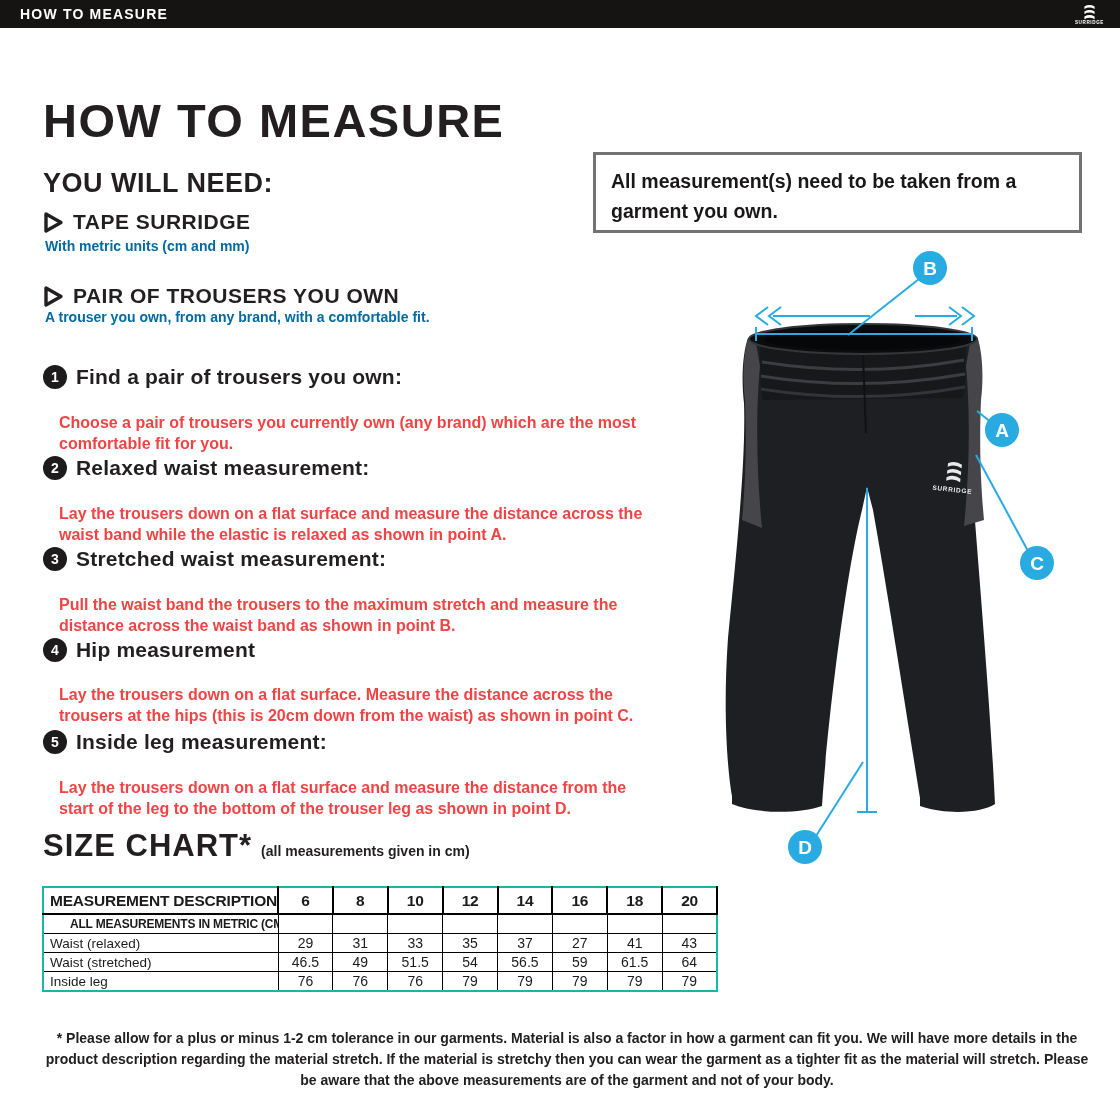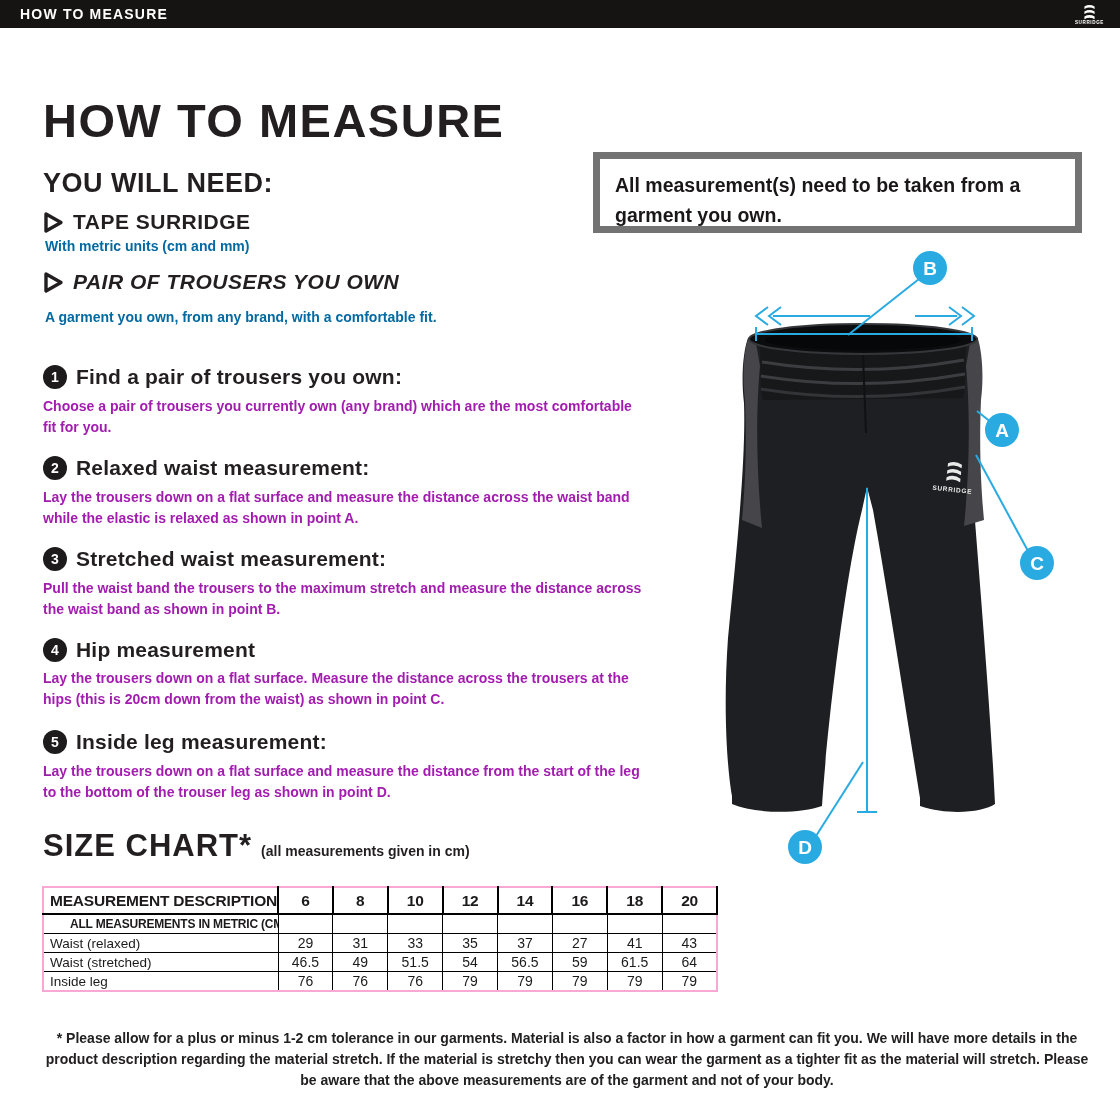--- a/index.html
+++ b/index.html
@@ -18,38 +18,38 @@
   .page-title{position:absolute;left:43px;top:62px;font-size:47px;font-weight:800;
               letter-spacing:1.5px;color:#231f20;}
   .need-heading{position:absolute;left:43px;top:146px;font-size:27px;font-weight:800;letter-spacing:0.5px;}
 
   .need-item{position:absolute;left:43px;display:flex;align-items:center;gap:9px;}
   .need-label{font-size:21px;font-weight:800;letter-spacing:0.5px;}
   .need-desc{position:absolute;left:45px;margin:0;font-size:14px;font-weight:700;color:#0369a1;}
 
   
   .notice{position:absolute;left:593px;top:152px;width:489px;height:81px;box-sizing:border-box;
-          border:7px solid #737373;padding:11px 15px;font-size:19.5px;font-weight:700;
+          border:3px solid #737373;padding:11px 15px;font-size:19.5px;font-weight:700;
           line-height:1.55;color:#1a1718;font-family:"Liberation Sans", sans-serif;}
 
   
   .step{position:absolute;left:43px;display:flex;align-items:center;gap:9px;}
   .step-num{width:24px;height:24px;border-radius:50%;background:#1d1b1c;color:#ffffff;
             display:flex;align-items:center;justify-content:center;font-size:14px;font-weight:800;flex:0 0 24px;}
   .step-title{font-size:21px;font-weight:800;letter-spacing:0.2px;}
-  .step-desc{position:absolute;left:43px;width:600px;margin:0;font-size:14px;font-weight:700;
-             line-height:21px;color:#a21caf;}
+  .step-desc{position:absolute;left:43px;width:600px;margin:16px;font-size:16px;font-weight:700;
+             line-height:21px;color:#ef4444;}
 
   
   .sizechart-head{position:absolute;left:43px;top:828px;display:flex;align-items:baseline;gap:9px;}
   .sc-title{font-size:31px;font-weight:800;letter-spacing:1px;}
   .sc-sub{font-size:14px;font-weight:700;}
 
   table.size-chart{position:absolute;left:42px;top:886px;width:676px;border-collapse:collapse;
-                   border:2px solid #f9a8d4;table-layout:fixed;}
+                   border:2px solid #14b8a6;table-layout:fixed;}
   table.size-chart td{border:1px solid #000;height:18px;padding:0 0 0 6px;font-size:13.5px;
                       color:#1c1a1b;overflow:hidden;white-space:nowrap;}
   table.size-chart td.val{text-align:center;padding:0;font-size:14px;}
   table.size-chart col.c-desc{width:235px;}
   table.size-chart tr.thead td{height:25px;font-size:15.5px;font-weight:700;letter-spacing:-0.2px;
                                border-bottom:2px solid #000;border-right:2px solid #000;}
   table.size-chart tr.noterow td{font-size:12px;font-weight:700;letter-spacing:-0.2px;padding-left:26px;}
 
   .footnote{position:absolute;left:43px;top:1028px;width:1048px;margin:0;font-size:14px;
             font-weight:700;line-height:21px;color:#222021;text-align:center;}
@@ -85,27 +85,27 @@
   <h2 class="need-heading">YOU WILL NEED:</h2>
 
   <div class="need-item" style="top:210px;">
     <svg width="21" height="23" viewBox="0 0 21 23">
       <polygon points="3,3 18,11.5 3,20" fill="#ffffff" stroke="#231f20" stroke-width="3.4" stroke-linejoin="round"></polygon>
     </svg>
     <span class="need-label">TAPE SURRIDGE</span>
   </div>
   <p class="need-desc" style="top:238px;">With metric units (cm and mm)</p>
 
-  <div class="need-item" style="top:270px;font-style:italic;">
+  <div class="need-item" style="top:284px;">
     <svg width="21" height="23" viewBox="0 0 21 23">
       <polygon points="3,3 18,11.5 3,20" fill="#ffffff" stroke="#231f20" stroke-width="3.4" stroke-linejoin="round"></polygon>
     </svg>
     <span class="need-label">PAIR OF TROUSERS YOU OWN</span>
   </div>
-  <p class="need-desc" style="top:309px;">A garment you own, from any brand, with a comfortable fit.</p>
+  <p class="need-desc" style="top:309px;">A trouser you own, from any brand, with a comfortable fit.</p>
 
   <div class="notice">
     <span>All measurement(s) need to be taken from a garment you own.</span>
   </div>
 
   <div class="step" style="top:365px;">
     <span class="step-num">1</span>
     <span class="step-title">Find a pair of trousers you own:</span>
   </div>
   <p class="step-desc" style="top:396px;">Choose a pair of trousers you currently own (any brand) which are the most comfortable fit for you.</p>

